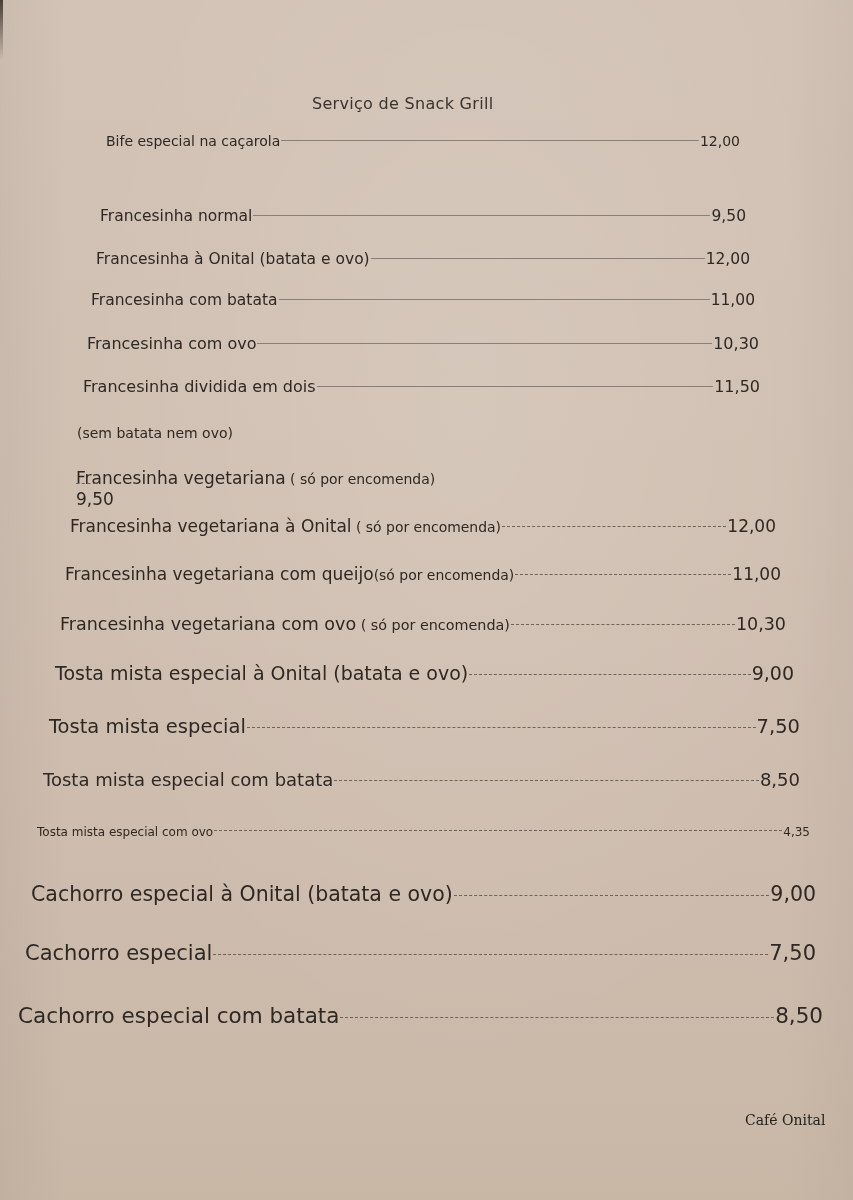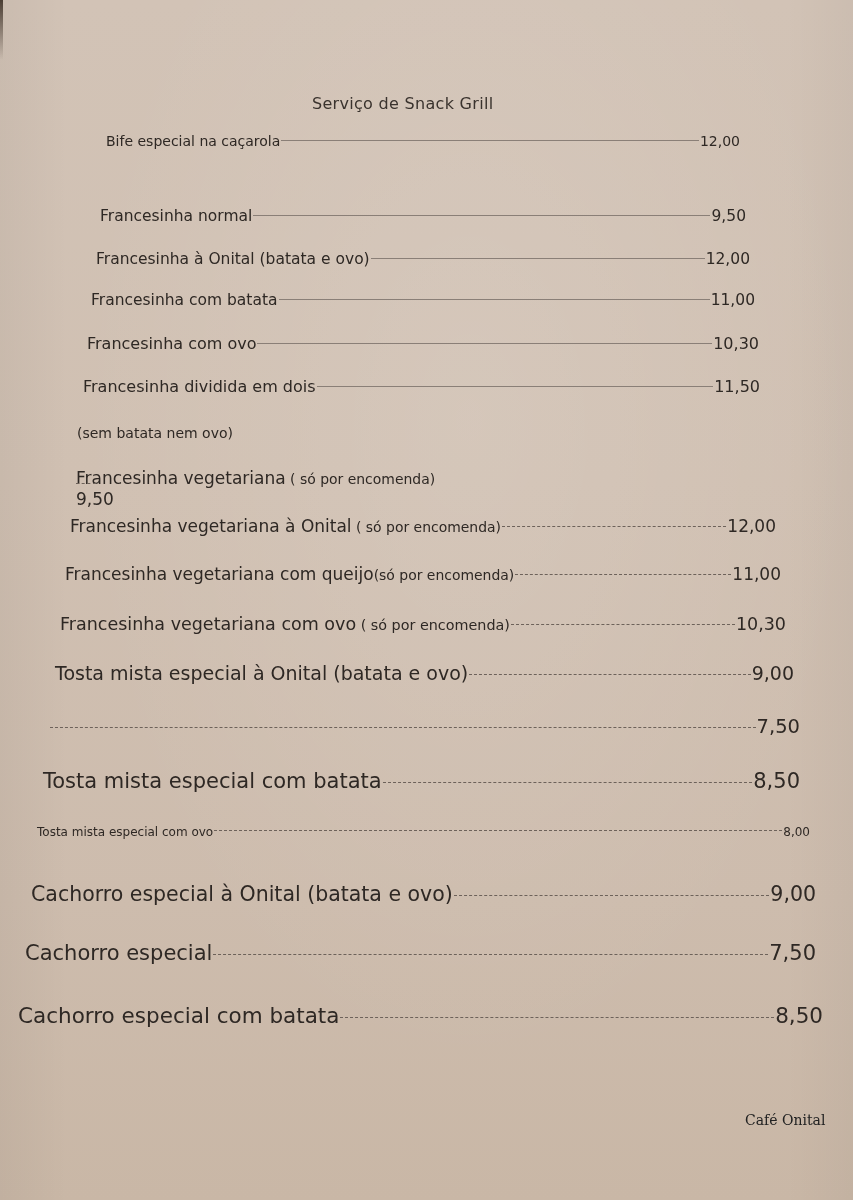--- a/index.html
+++ b/index.html
@@ -140,34 +140,35 @@
     <span class="price">10,30</span>
   </div>
 
   <div class="row" style="left:55px; top:662px; width:739px; font-family:'DejaVu Sans',sans-serif; font-size:19px;">
     <span class="name">Tosta mista especial à Onital (batata e ovo)</span>
     <span class="leader"></span>
     <span class="price">9,00</span>
   </div>
 
   <div class="row" style="left:49px; top:715px; width:751px; font-family:'DejaVu Sans',sans-serif; font-size:19.5px;">
+    <span class="name">Tosta mista especial</span>
     <span class="leader"></span>
     <span class="price">7,50</span>
   </div>
 
-  <div class="row" style="left:43px; top:769px; width:757px; font-family:'DejaVu Sans',sans-serif; font-size:21px;">
+  <div class="row" style="left:43px; top:769px; width:757px; font-family:'DejaVu Sans',sans-serif; font-size:18px;">
     <span class="name">Tosta mista especial com batata</span>
     <span class="leader"></span>
     <span class="price">8,50</span>
   </div>
 
   <div class="row" style="left:37px; top:825px; width:773px; font-family:'DejaVu Sans',sans-serif; font-size:12px;">
     <span class="name">Tosta mista especial com ovo</span>
     <span class="leader"></span>
-    <span class="price">8,00</span>
+    <span class="price">4,35</span>
   </div>
 
   <div class="row" style="left:31px; top:882px; width:785px; font-family:'DejaVu Sans',sans-serif; font-size:20.5px;">
     <span class="name">Cachorro especial à Onital (batata e ovo)</span>
     <span class="leader"></span>
     <span class="price">9,00</span>
   </div>
 
   <div class="row" style="left:25px; top:941px; width:791px; font-family:'DejaVu Sans',sans-serif; font-size:21px;">
     <span class="name">Cachorro especial</span>

